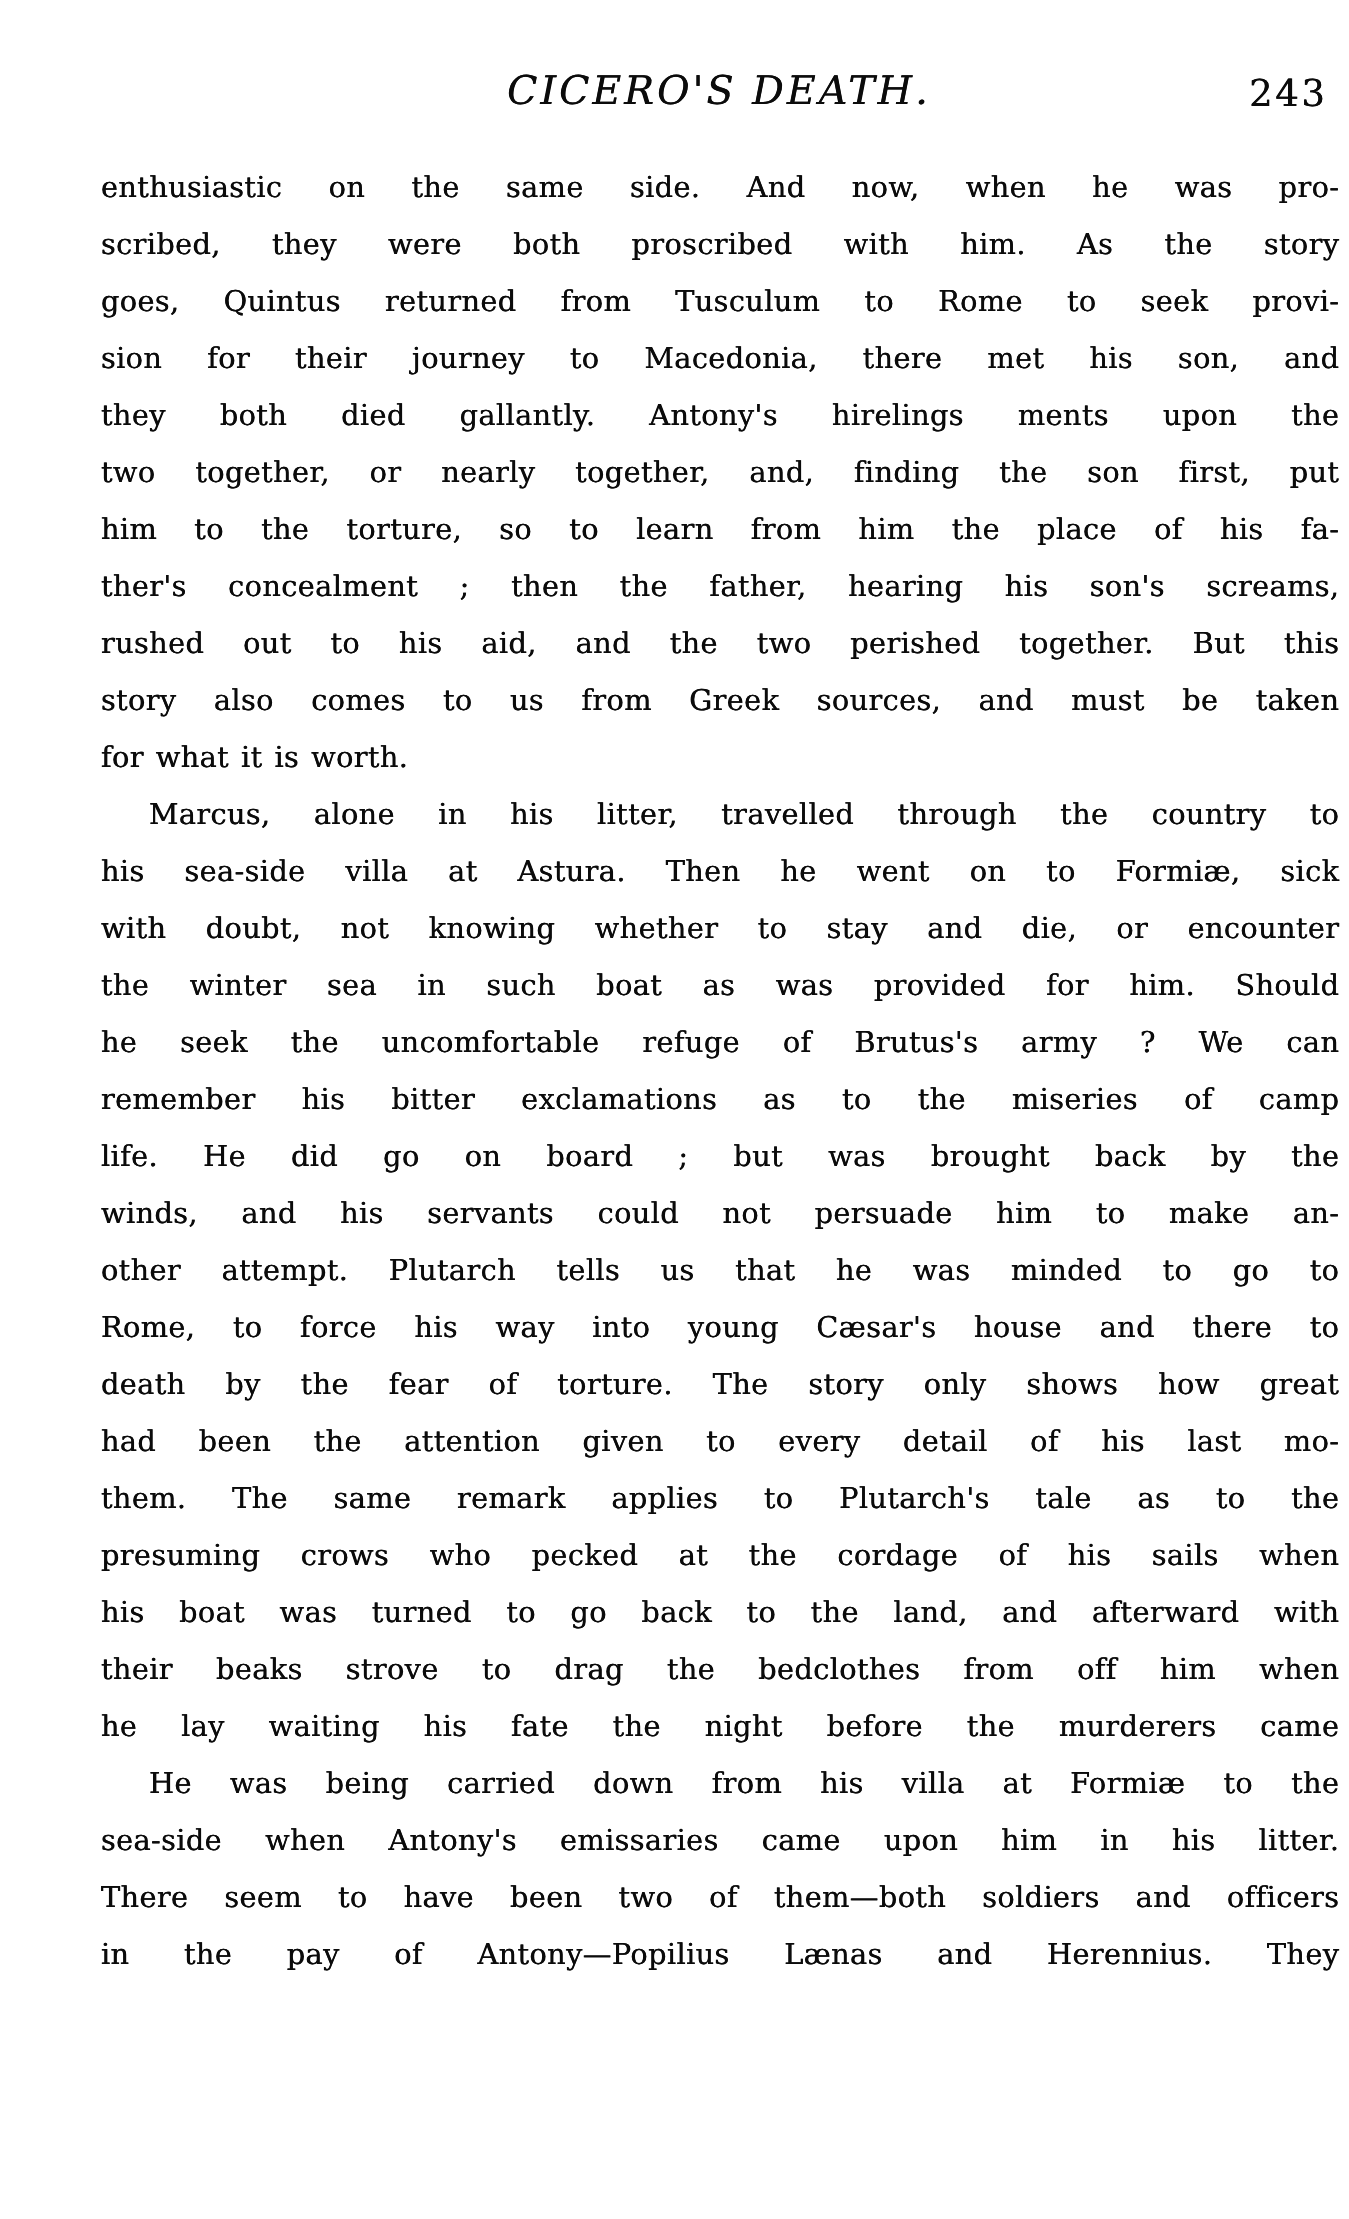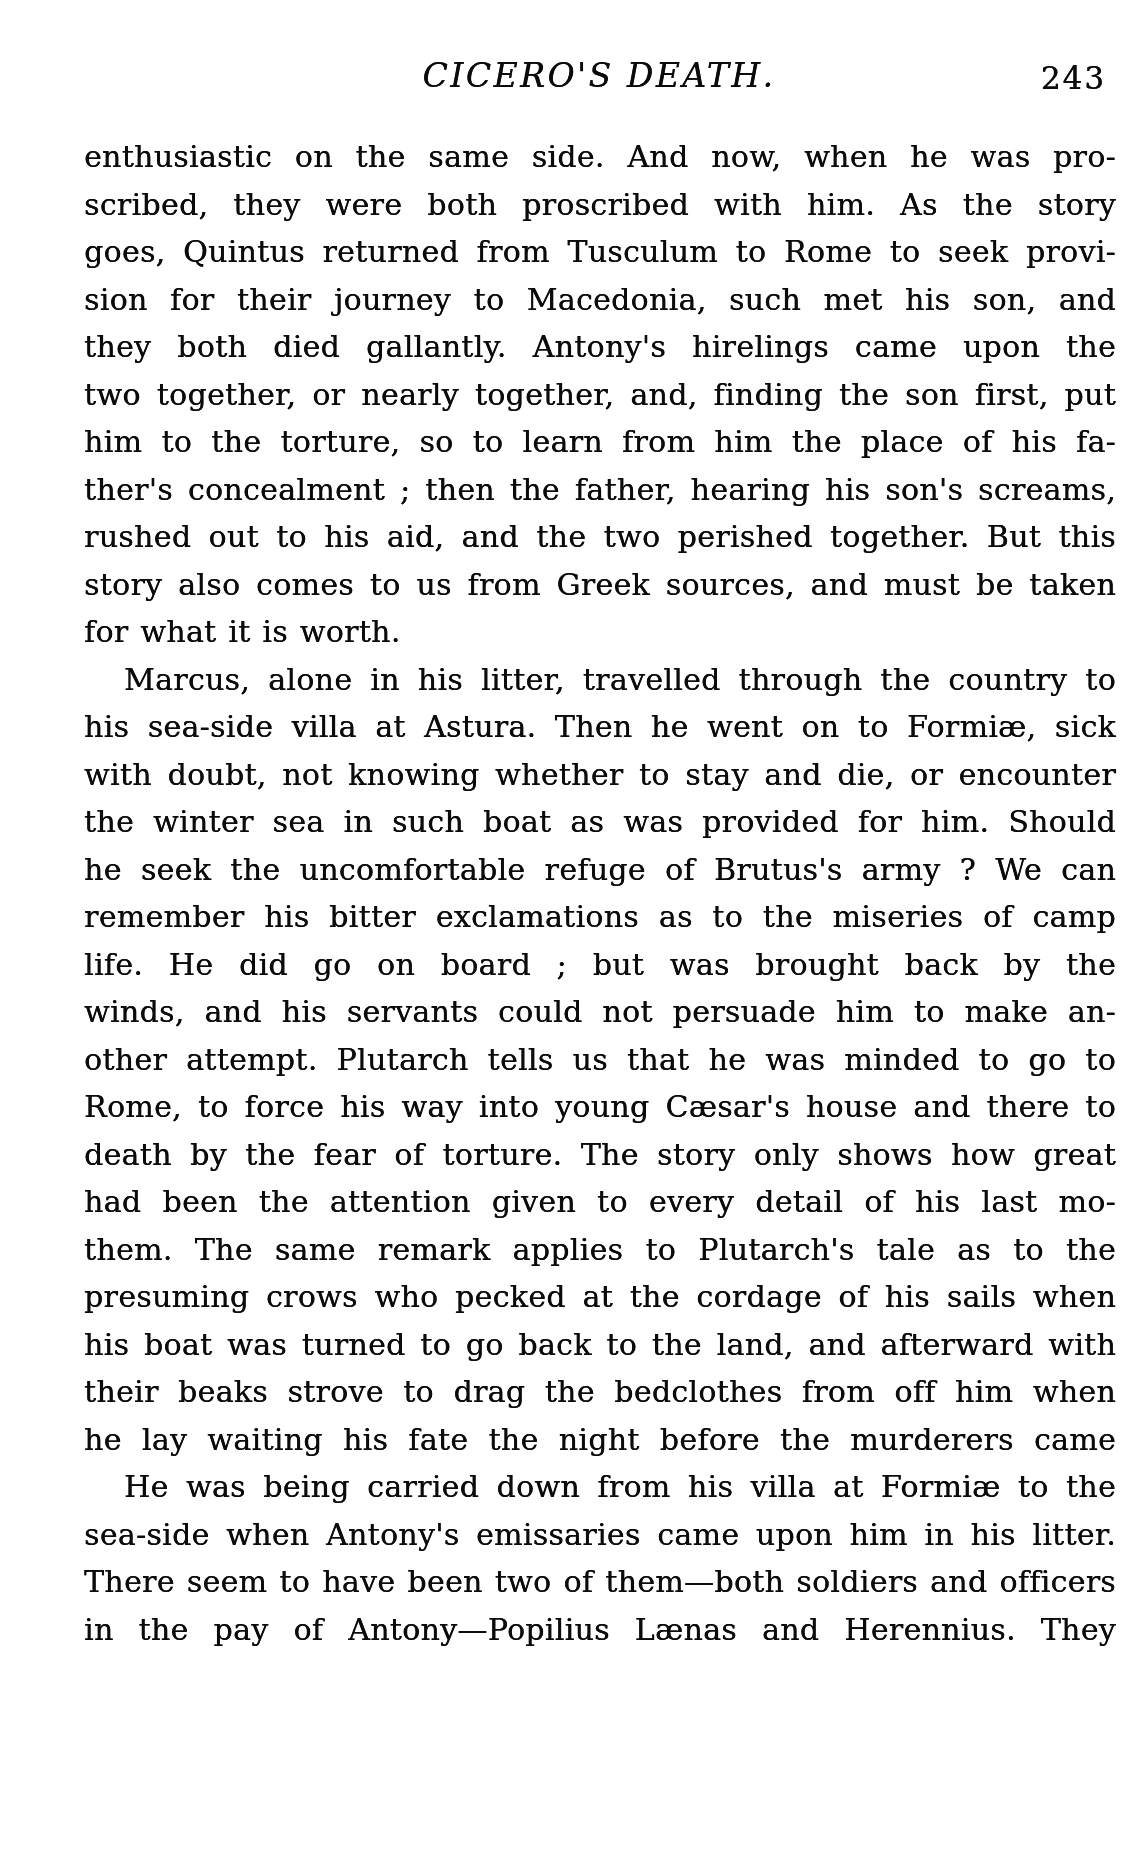--- a/index.html
+++ b/index.html
@@ -36,21 +36,21 @@
     font-size: 31px;
     letter-spacing: 2px;
     text-shadow: 0.3px 0 0 currentColor;
   }
   
   .body-text {
     position: absolute;
     top: 133px;
     left: 48px;
     width: 1032px;
-    font-size: 30px;
+    font-size: 24px;
     line-height: 47.5px;
     letter-spacing: 0.3px;
     word-spacing: 2px;
     text-shadow: 0.3px 0 0 currentColor;
   }
   .line {
     text-align: justify;
     text-align-last: justify;
     text-justify: inter-word;
     white-space: normal;
@@ -69,22 +69,22 @@
 
 <div class="page">
   <div>
     <span class="head-title">CICERO'S DEATH.</span>
     <span class="page-num">243</span>
   </div>
   <div class="body-text">
       <div class="line">enthusiastic on the same side. And now, when he was pro-</div>
       <div class="line">scribed, they were both proscribed with him. As the story</div>
       <div class="line">goes, Quintus returned from Tusculum to Rome to seek provi-</div>
-      <div class="line">sion for their journey to Macedonia, such met his son, and</div>
-      <div class="line">they both died gallantly. Antony's hirelings came upon the</div>
+      <div class="line">sion for their journey to Macedonia, there met his son, and</div>
+      <div class="line">they both died gallantly. Antony's hirelings ments upon the</div>
       <div class="line">two together, or nearly together, and, finding the son first, put</div>
       <div class="line">him to the torture, so to learn from him the place of his fa-</div>
       <div class="line">ther's concealment ; then the father, hearing his son's screams,</div>
       <div class="line">rushed out to his aid, and the two perished together. But this</div>
       <div class="line">story also comes to us from Greek sources, and must be taken</div>
       <div class="line flush">for what it is worth.</div>
       <div class="line indent">Marcus, alone in his litter, travelled through the country to</div>
       <div class="line">his sea-side villa at Astura. Then he went on to Formiæ, sick</div>
       <div class="line">with doubt, not knowing whether to stay and die, or encounter</div>
       <div class="line">the winter sea in such boat as was provided for him. Should</div>

